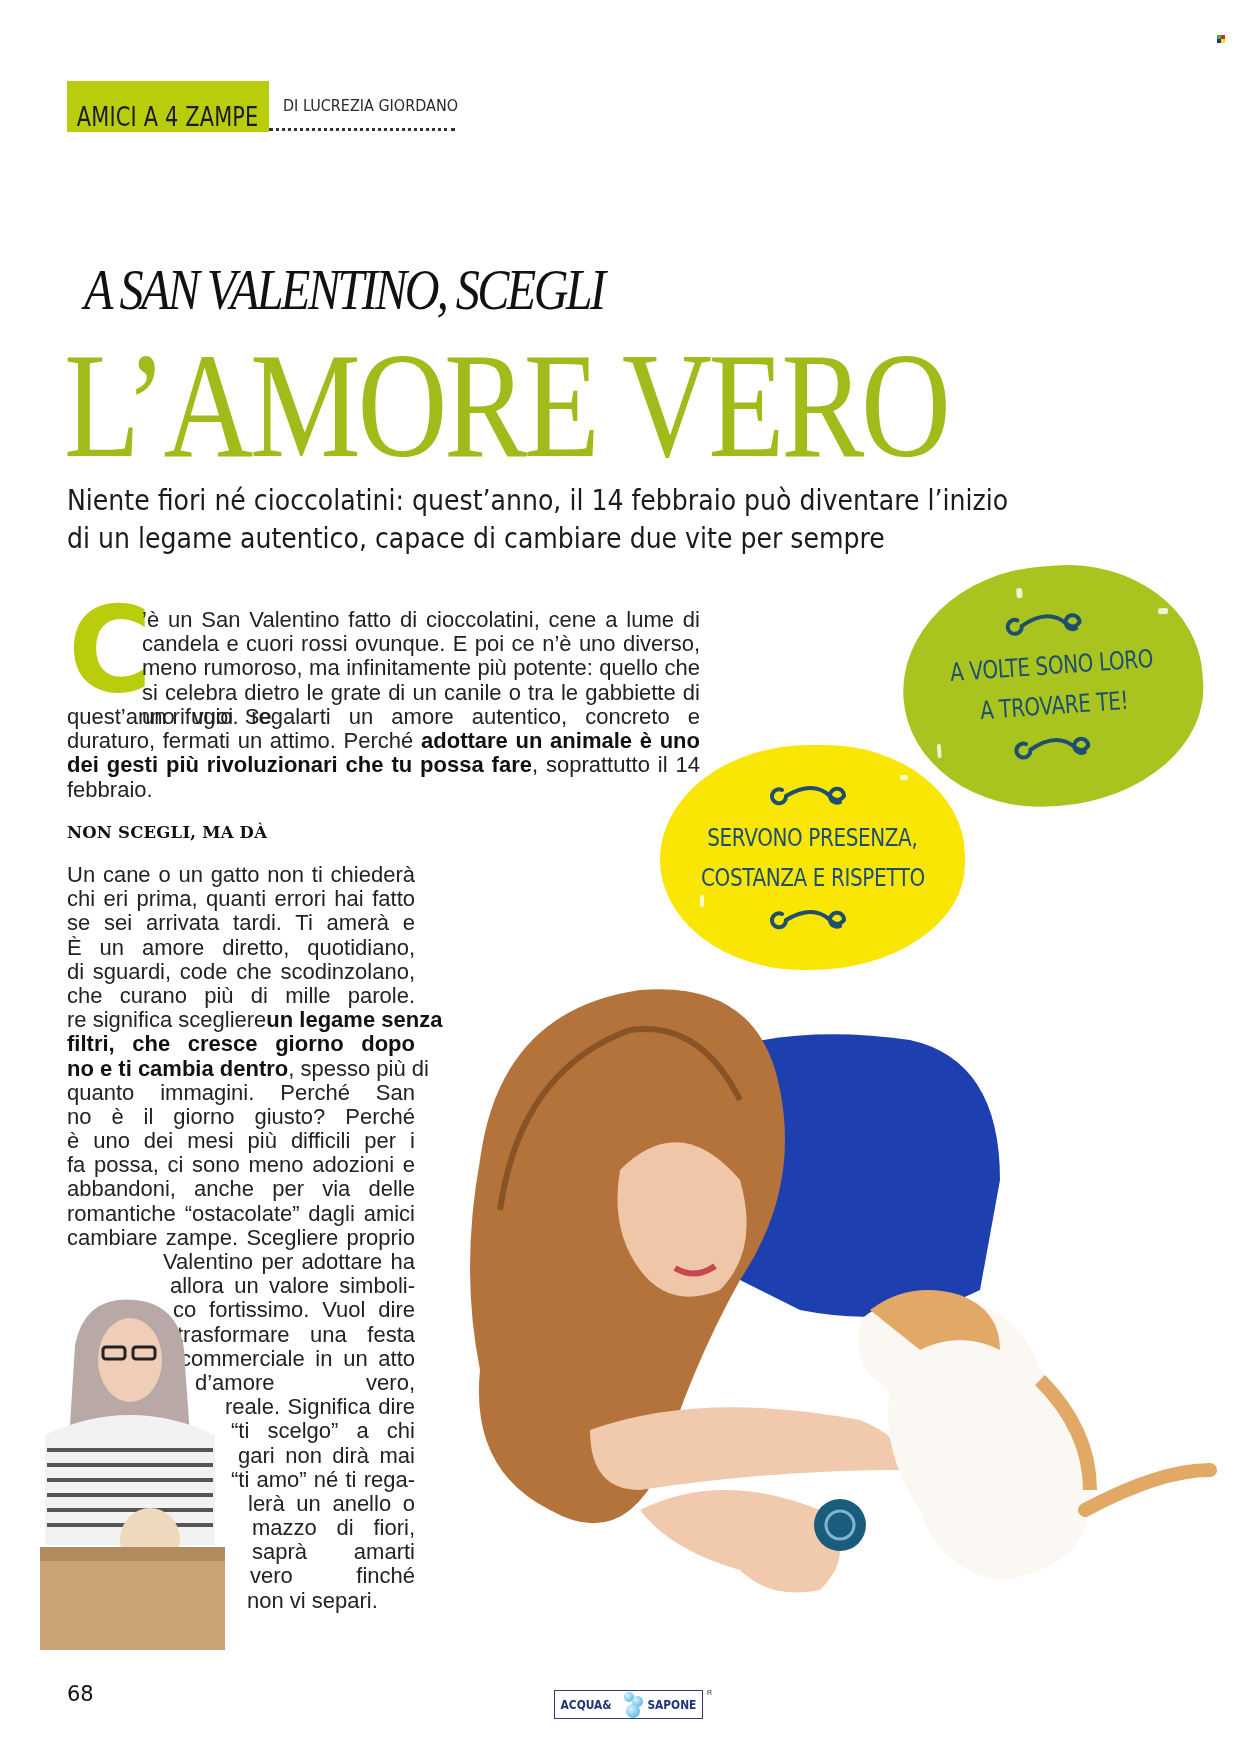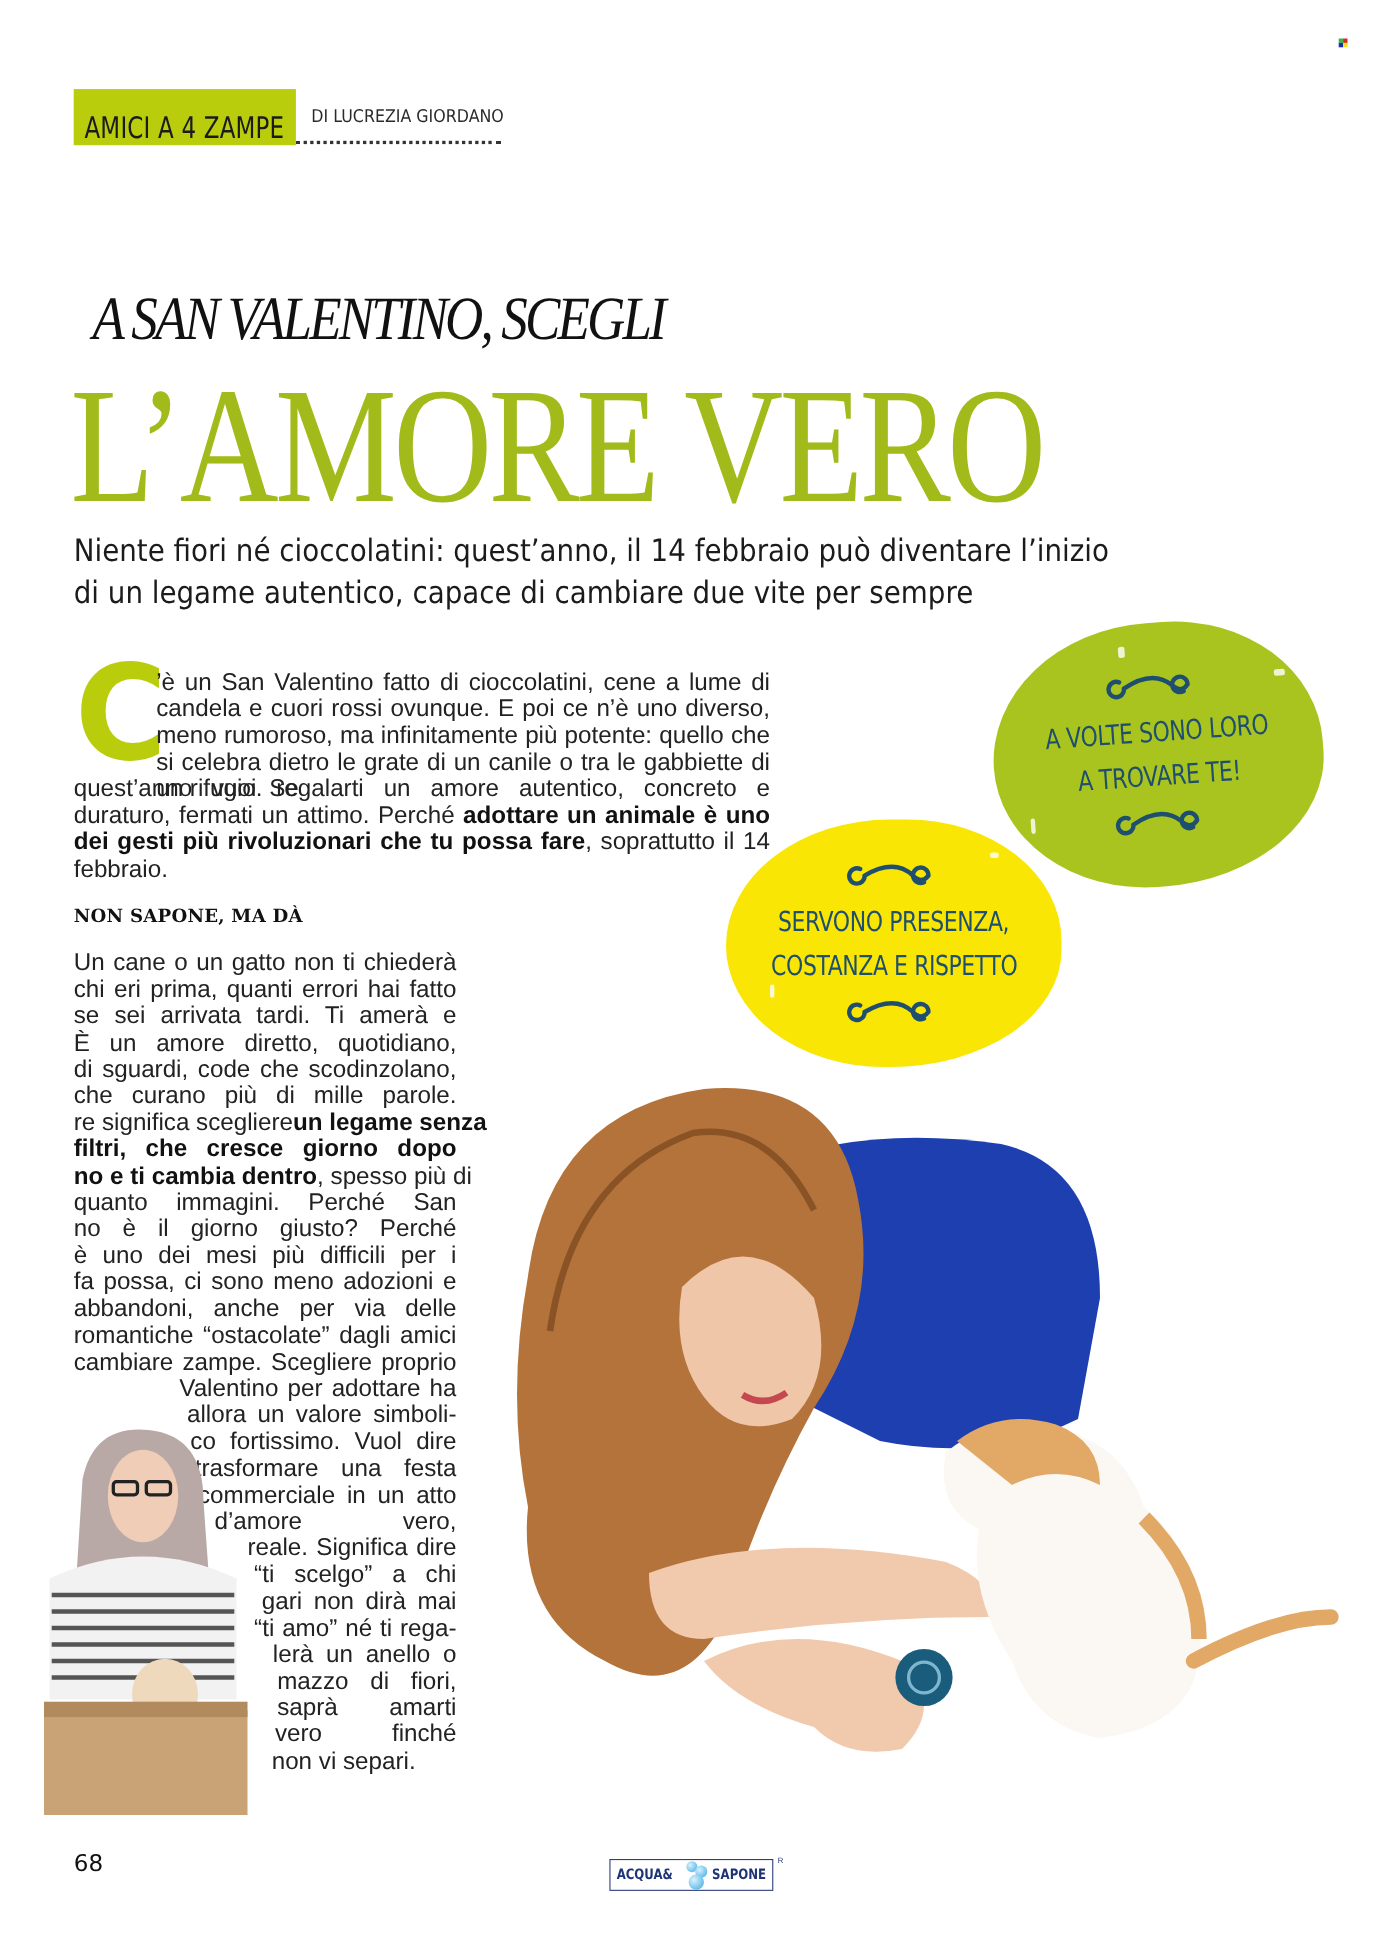--- a/index.html
+++ b/index.html
@@ -76,21 +76,21 @@
   <div>Niente fiori né cioccolatini: quest’anno, il 14 febbraio può diventare l’inizio</div>
   <div>di un legame autentico, capace di cambiare due vite per sempre</div>
 </div>
 
 <div class="abs drop-cap">C</div>
 <div class="abs body-text intro-a">’è un San Valentino fatto di cioccolatini, cene a lume di candela e cuori rossi ovunque. E poi ce n’è uno diverso, meno rumoroso, ma infinitamente più potente: quello che si celebra dietro le grate di un canile o tra le gabbiette di un rifugio. Se</div>
 <div class="abs body-text intro-b">
   <span>quest’anno vuoi regalarti un amore autentico, concreto e duraturo, fermati un attimo. Perché </span><b>adottare un animale è uno dei gesti più rivoluzionari che tu possa fare</b><span>, soprattutto il 14 febbraio.</span>
 </div>
 
-<div class="abs subhead">NON SAPONE, MA DÀ</div>
+<div class="abs subhead">NON SCEGLI, MA DÀ</div>
 <div class="abs body-text col-text">
   <span class="col-line j">Un cane o un gatto non ti chiederà mai</span>
   <span class="col-line j">chi eri prima, quanti errori hai fatto o</span>
   <span class="col-line j">se sei arrivata tardi. Ti amerà e basta.</span>
   <span class="col-line j">È un amore diretto, quotidiano, fatto</span>
   <span class="col-line j">di sguardi, code che scodinzolano, mesi</span>
   <span class="col-line j">che curano più di mille parole. Adotta-</span>
   <span class="col-line" style="display:flex;justify-content:space-between">
       <span>re significa scegliere</span>
       <b>un legame senza</b>

